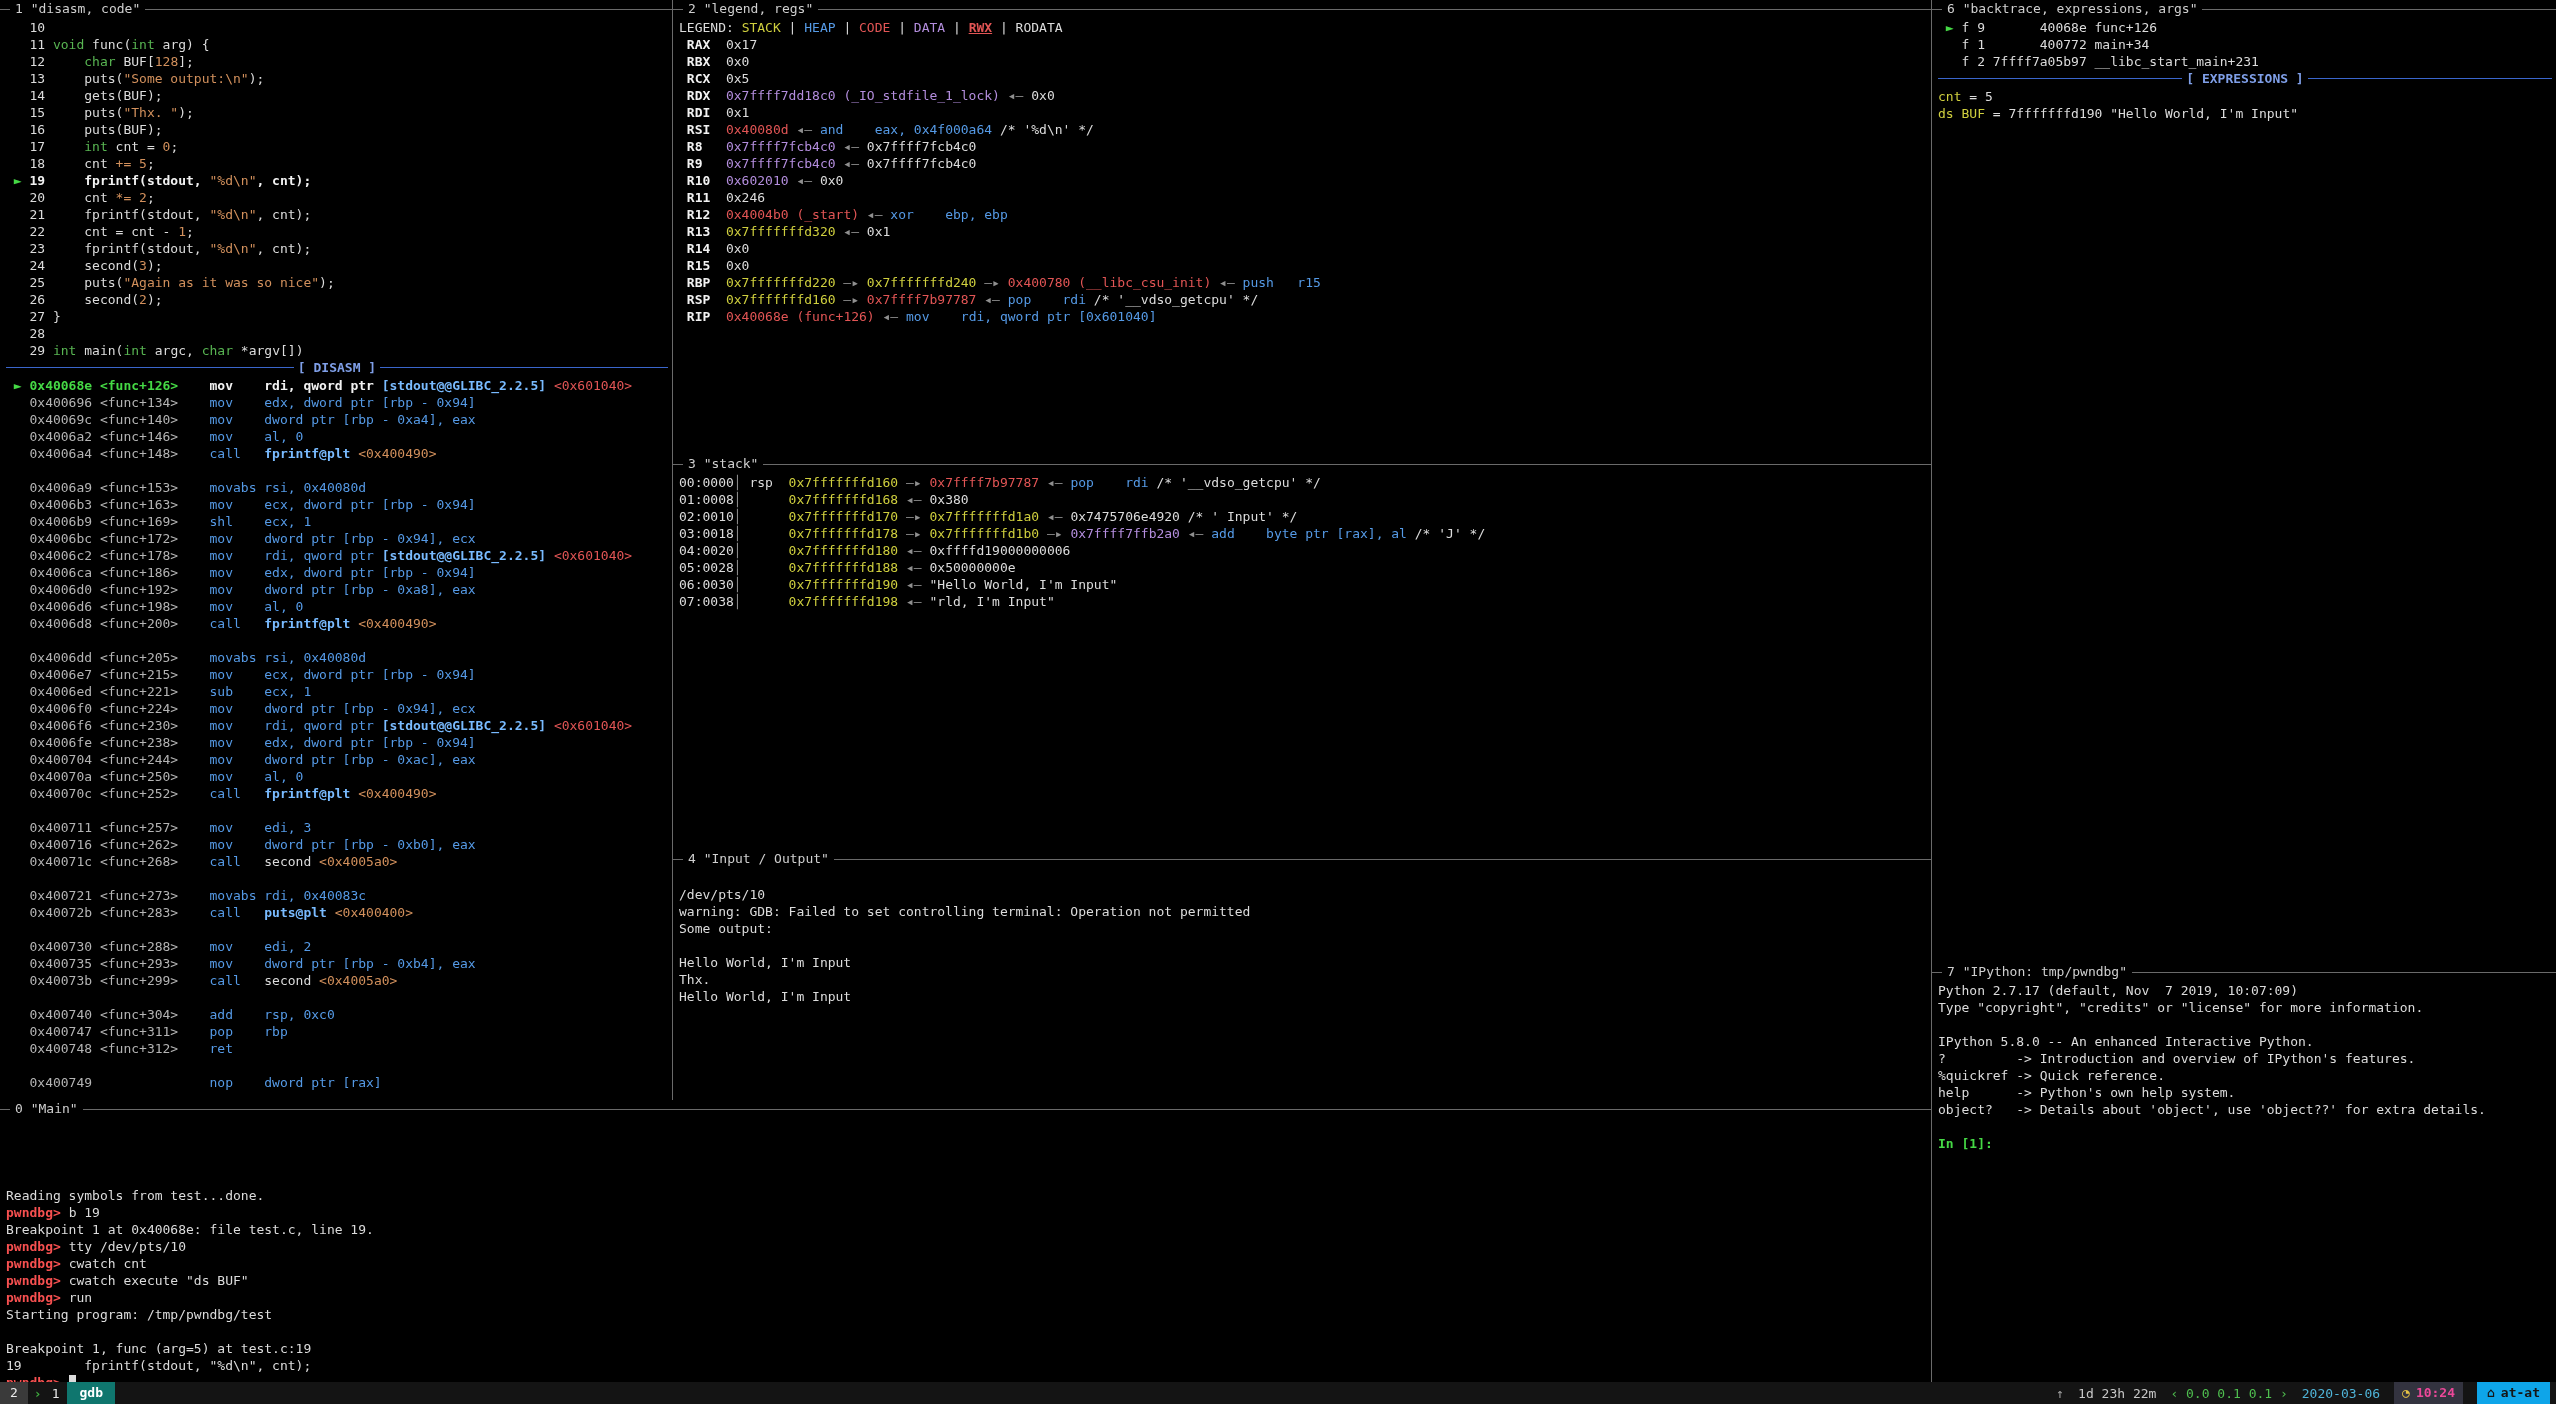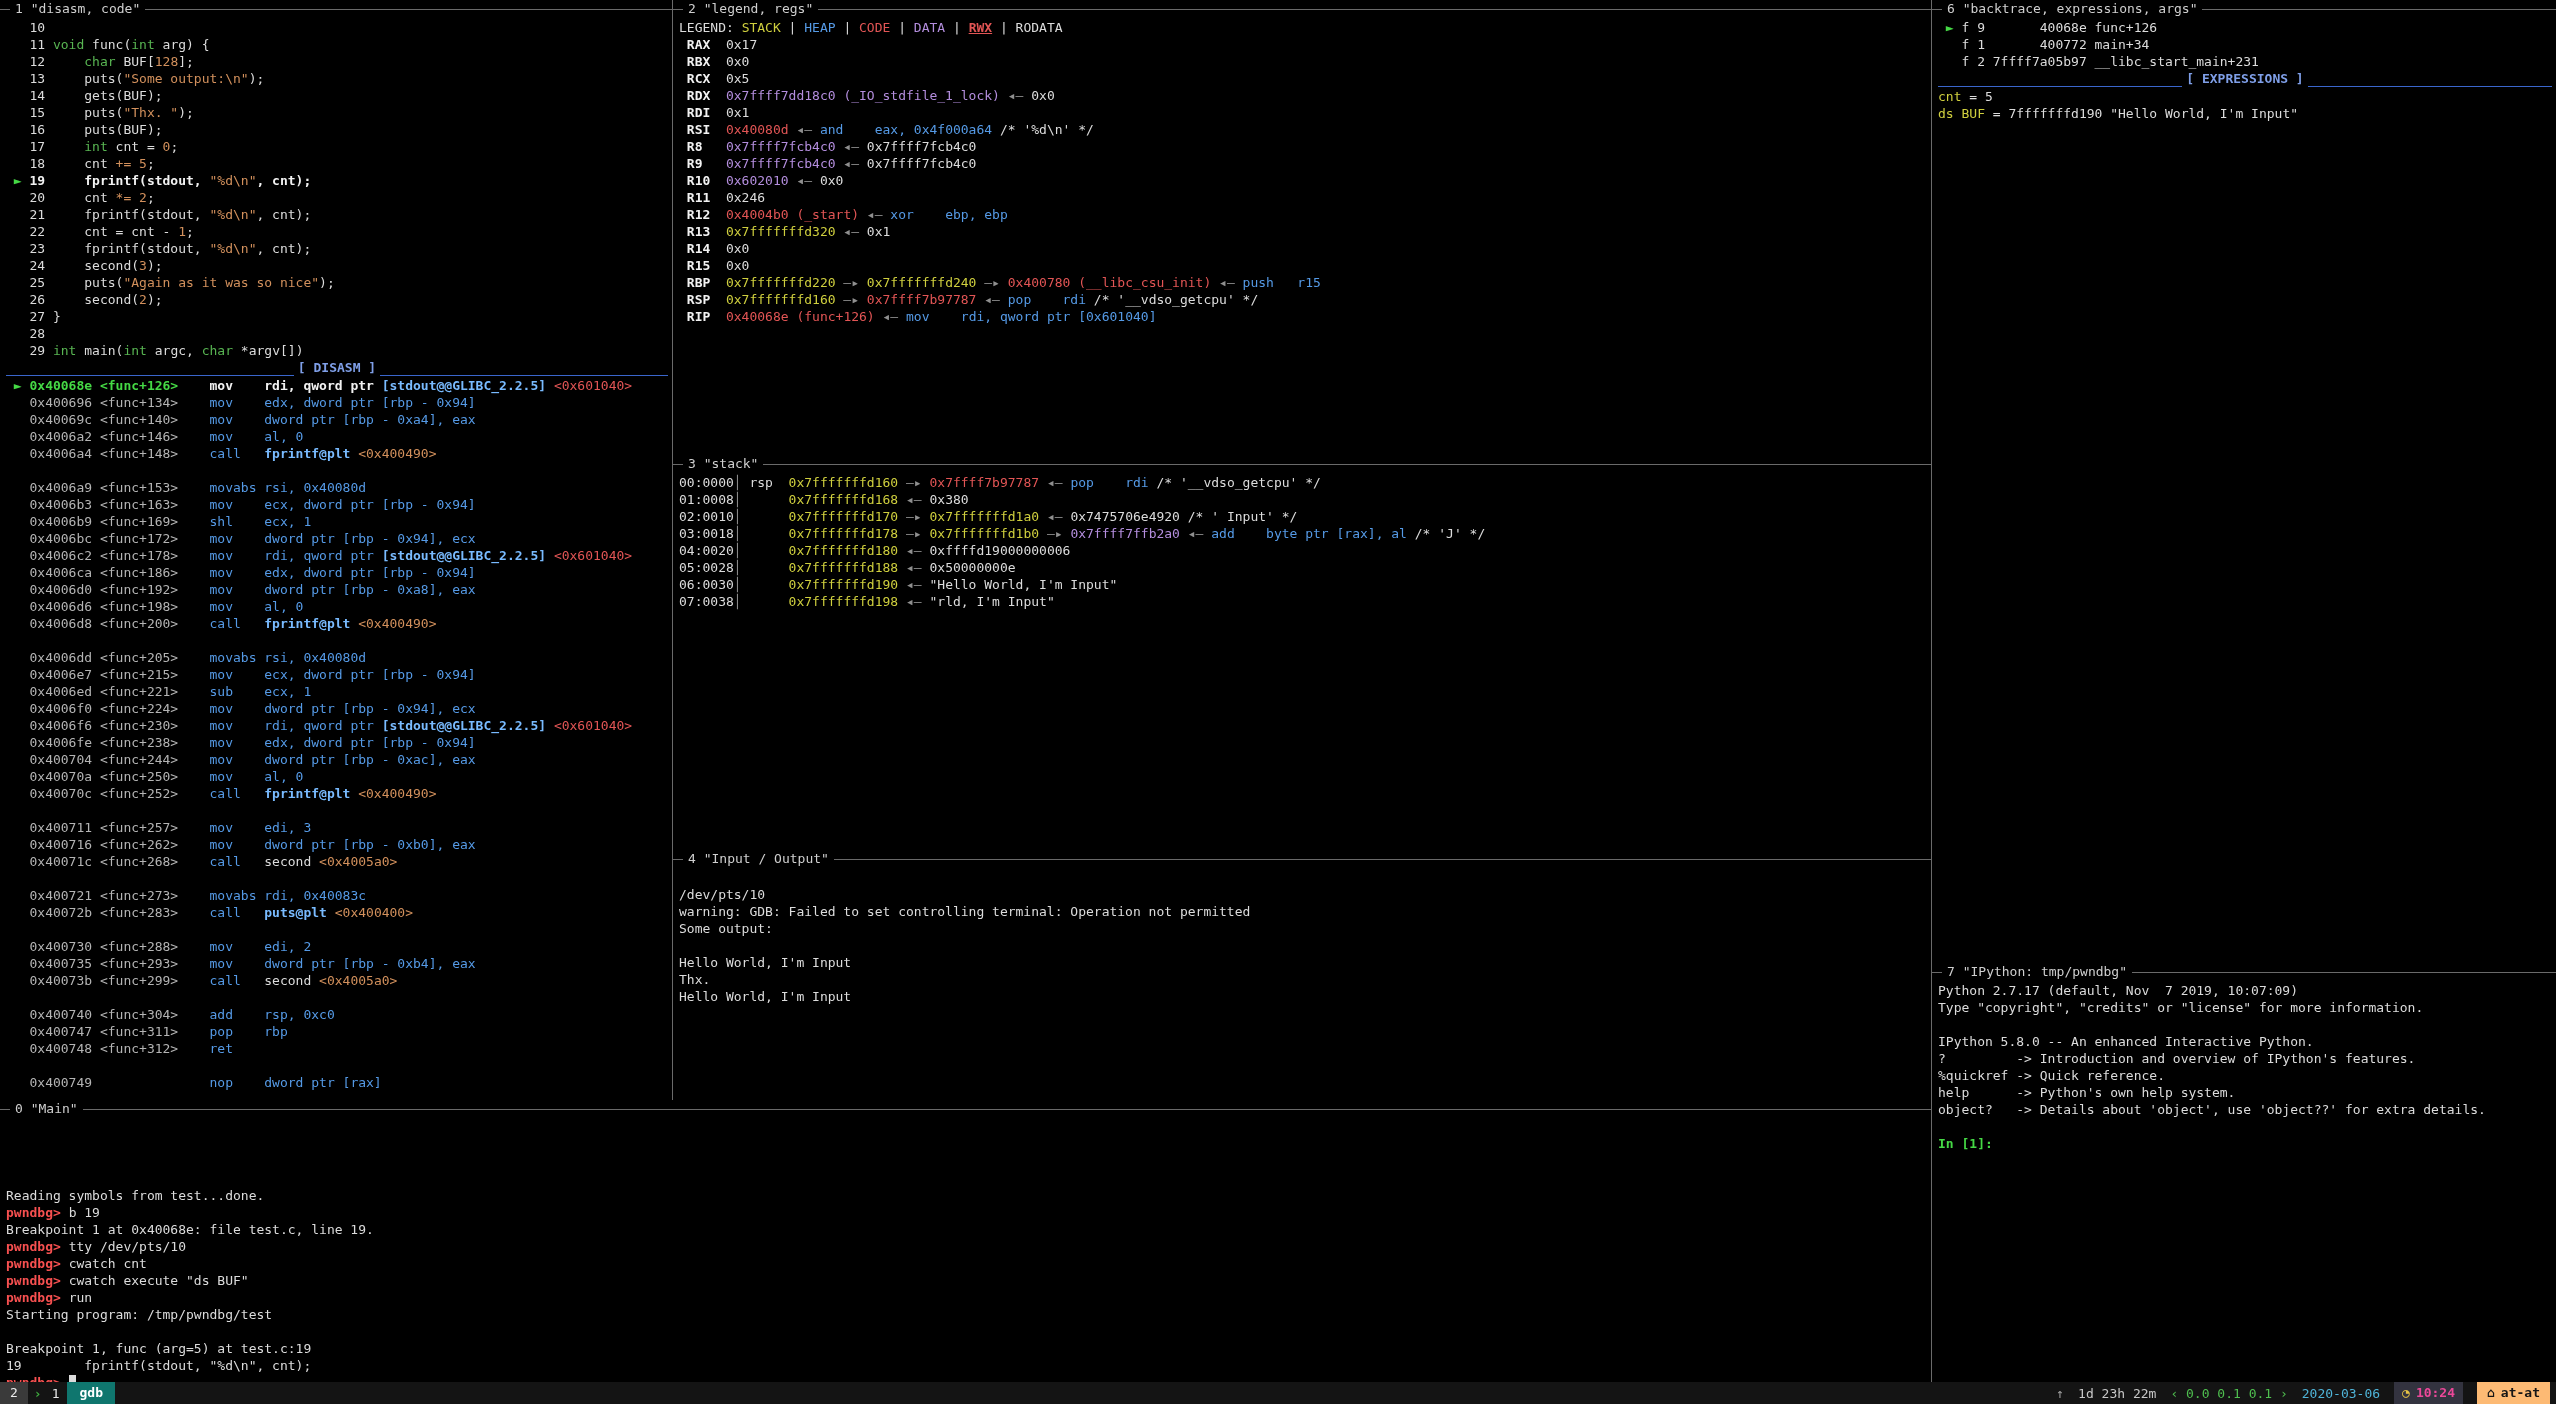--- a/index.html
+++ b/index.html
@@ -6,21 +6,21 @@
   html,body{margin:0;padding:0;background:#000}
   .screen{position:relative;width:2556px;height:1404px;background:#000;overflow:hidden;
           font-family:"DejaVu Sans Mono","Liberation Mono",monospace;font-size:13px;line-height:17px;color:#dcdcdc}
   .pane{position:absolute;overflow:hidden;background:#000}
   .content{padding:1px 0 0 6px;white-space:pre}
   .ln{height:17px;white-space:pre}
   .pane-title{position:relative;height:18px}
   .t-line{position:absolute;left:0;right:0;top:9px;border-top:1px solid #6a6a6a}
   .t-label{position:absolute;left:10px;top:0;background:#000;padding:0 5px;color:#cfcfcf}
   .vborder{position:absolute;width:1px;background:#6a6a6a}
-  .ctx-sep{display:flex;align-items:flex-end;height:17px;margin:0 4px 0 6px;color:#7f9fe8}
+  .ctx-sep{display:flex;align-items:center;height:17px;margin:0 4px 0 6px;color:#7f9fe8}
   .ctx-sep::before,.ctx-sep::after{content:"";flex:1;border-top:1px solid #3a66cc}
   .ctx-sep-label{padding:0 4px;font-weight:bold;color:#7f9fe8}
 
   
   #pane-disasm {left:0;      top:0;      width:672px;  height:1100px}
   #pane-regs   {left:673px;  top:0;      width:1258px; height:455px}
   #pane-stack  {left:673px;  top:455px;  width:1258px; height:395px}
   #pane-io     {left:673px;  top:850px;  width:1258px; height:250px}
   #pane-main   {left:0;      top:1100px; width:1931px; height:282px}
   #pane-bt     {left:1932px; top:0;      width:624px;  height:963px}
@@ -55,21 +55,21 @@
   .sb-winname{background:#0f766e;color:#fff;font-weight:bold;padding:0 12px;line-height:22px;margin-left:4px}
   .sb-right{display:flex;align-items:center;height:22px;padding-right:6px}
   .sb-right > span{margin-left:14px;white-space:pre}
   .sb-uptime{color:#c8c8c8}
   .sb-upicon{color:#9e9e9e;margin-left:18px}
   .sb-load{color:#4fbf4f}
   .sb-date{color:#4fb4d8}
   .sb-clock-seg{background:#33333f;line-height:22px;padding:0 8px}
   .sb-clock-icon{color:#e8c545;margin-right:6px}
   .sb-time{color:#ec4899;font-weight:bold}
-  .sb-host-seg{background:#fdba74;color:#161616;line-height:22px;padding:0 10px;font-weight:bold}
+  .sb-host-seg{background:#0ea5e9;color:#161616;line-height:22px;padding:0 10px;font-weight:bold}
   .sb-host-icon{margin-right:6px}
 </style>
 </head>
 <body>
 
 <div class="screen">
 
   <div class="pane" id="pane-disasm">
     <div class="pane-title">
       <span class="t-line"></span>

